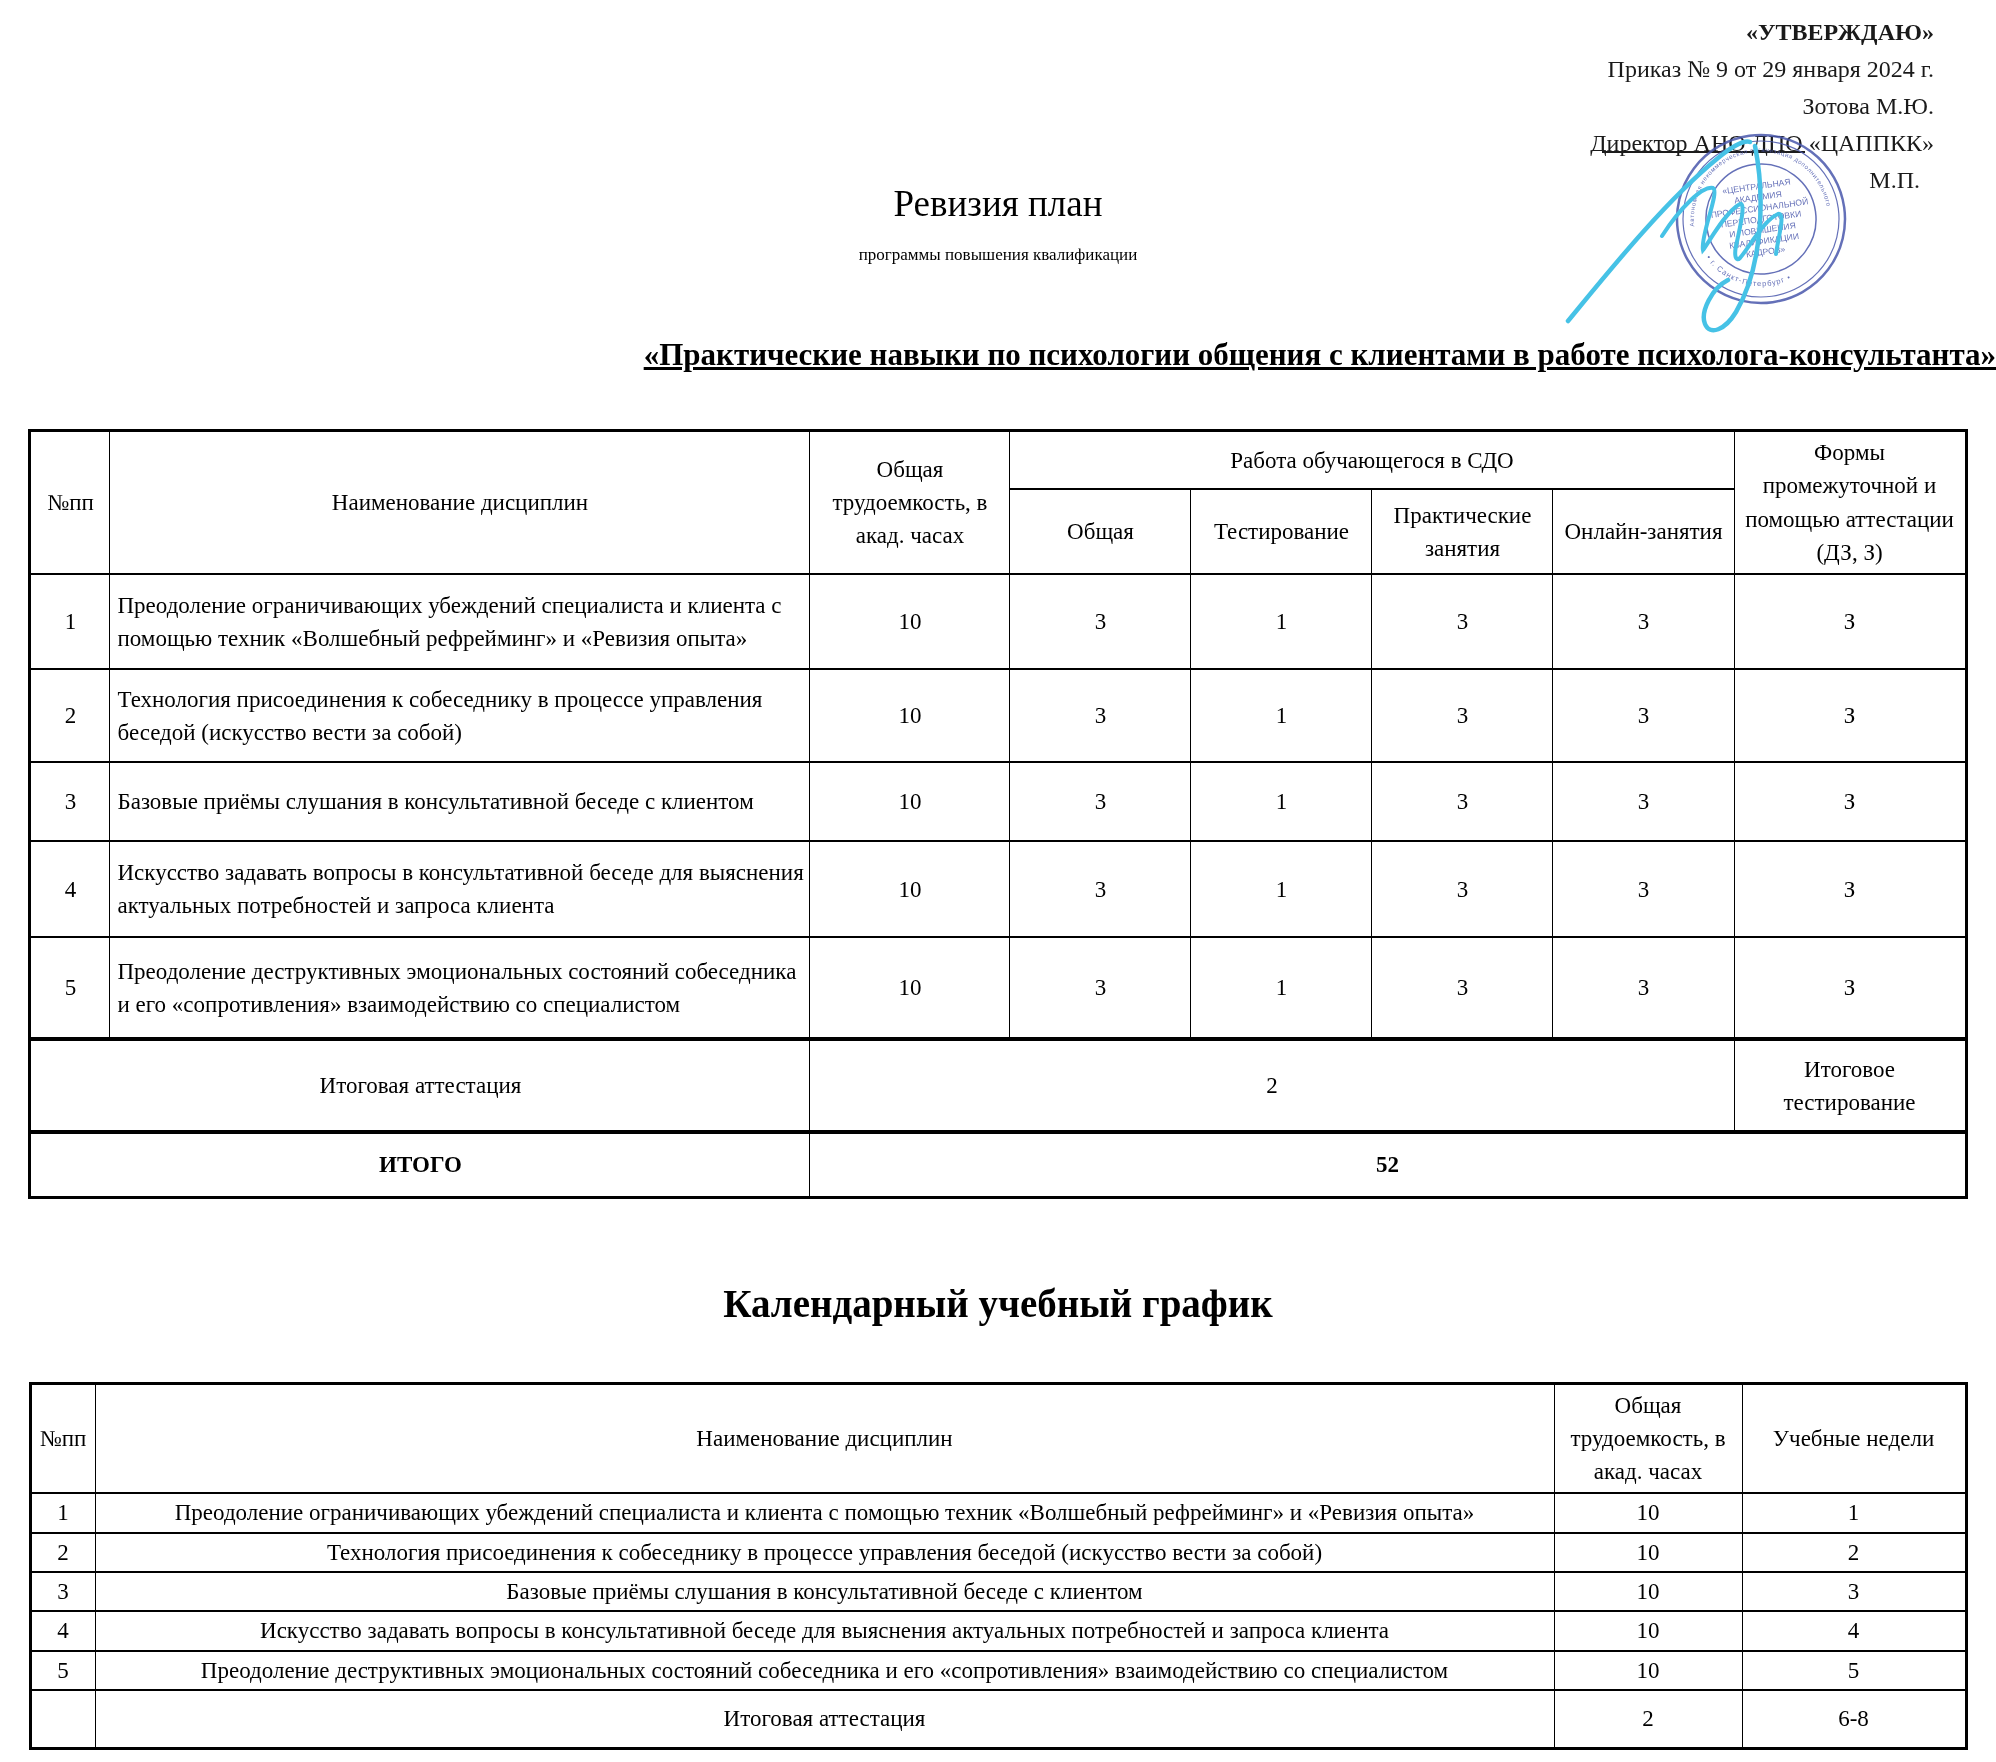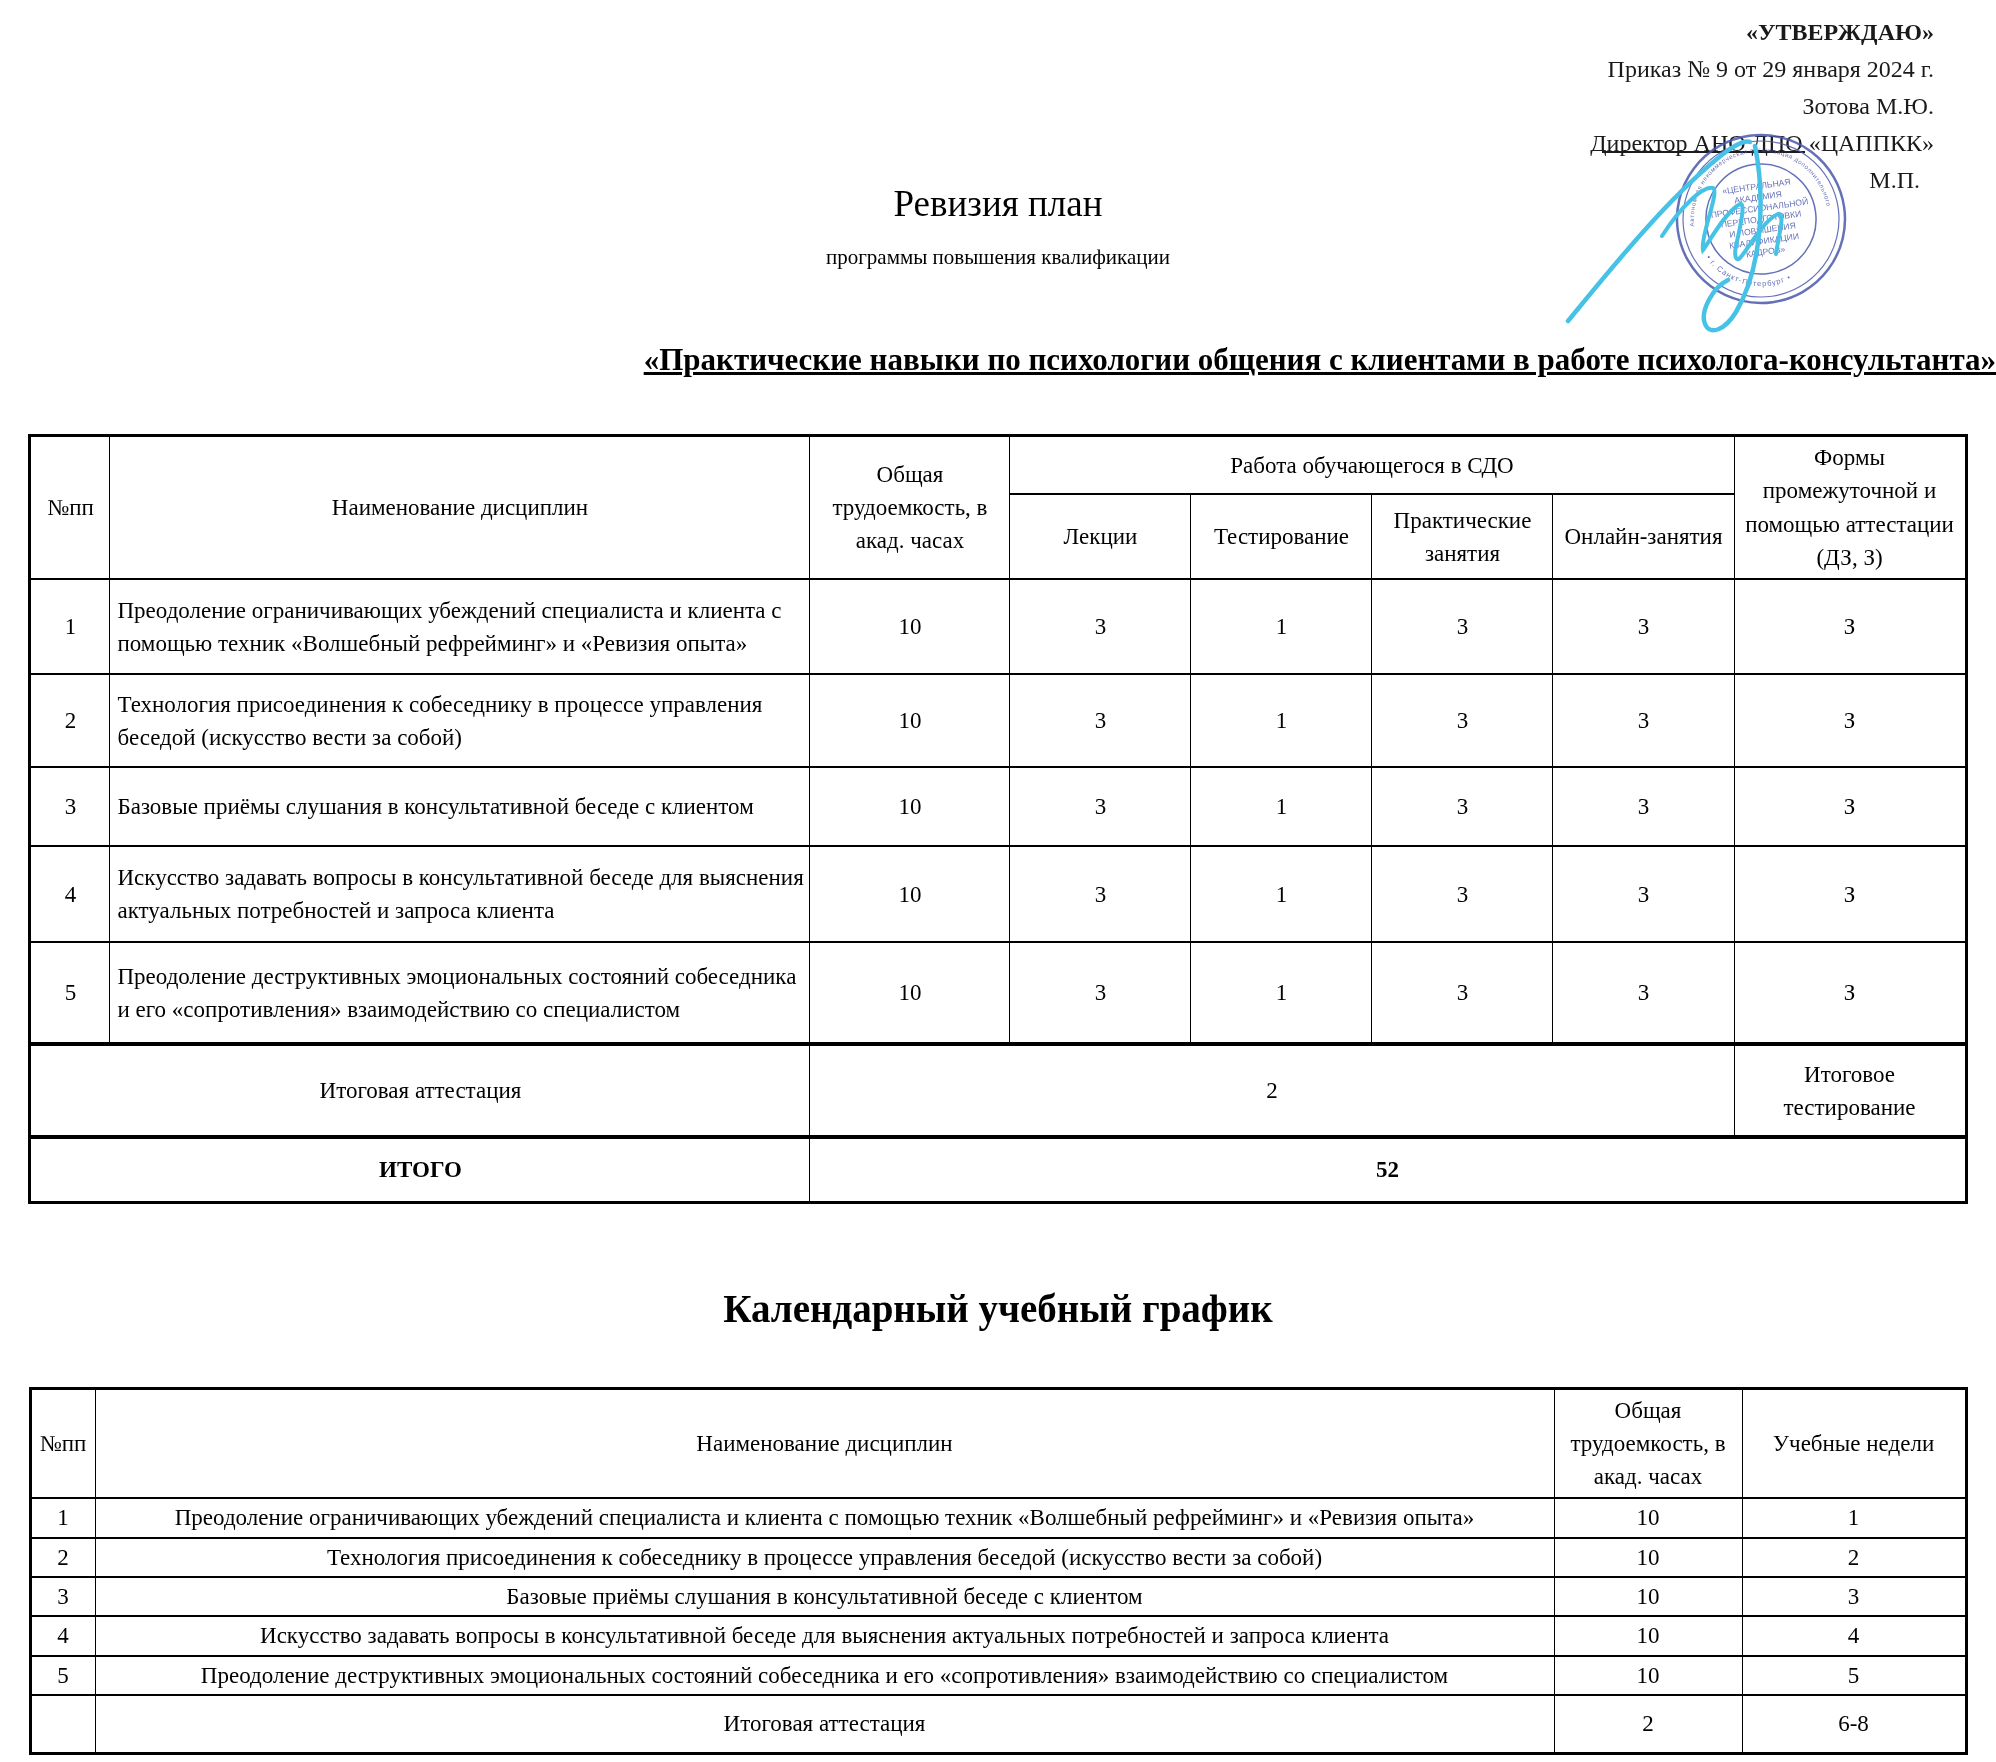--- a/index.html
+++ b/index.html
@@ -41,21 +41,21 @@
   
   .title {
     margin-top: 182px;
     text-align: center;
     font-size: 37px;
     font-weight: normal;
   }
   .subtitle {
     margin-top: 20px;
     text-align: center;
-    font-size: 21px;
+    font-size: 17px;
   }
   .program-title {
     margin-top: 72px;
     text-align: right;
     font-size: 31px;
     font-weight: bold;
     text-decoration: underline;
   }
   
   table { border-collapse: collapse; table-layout: fixed; width: 1936px; margin: 0 auto; }
@@ -141,21 +141,21 @@
     </colgroup>
     <tbody>
         <tr>
       <th rowspan="2" style="height:70px">№пп</th>
       <th rowspan="2">Наименование дисциплин</th>
       <th rowspan="2">Общая трудоемкость, в акад. часах</th>
       <th colspan="4">Работа обучающегося в СДО</th>
       <th rowspan="2">Формы промежуточной и помощью аттестации (ДЗ, З)</th>
     </tr>
     <tr>
-      <th style="height:85px">Лекции</th>
+      <th style="height:85px">Общая</th>
       <th>Тестирование</th>
       <th>Практические занятия</th>
       <th>Онлайн-занятия</th>
     </tr>
     <tr>
       <td style="height:95px">1</td>
       <td class="name-cell">Преодоление ограничивающих убеждений специалиста и клиента с помощью техник «Волшебный рефрейминг» и «Ревизия опыта»</td>
       <td>10</td>
       <td>3</td>
       <td>1</td>

